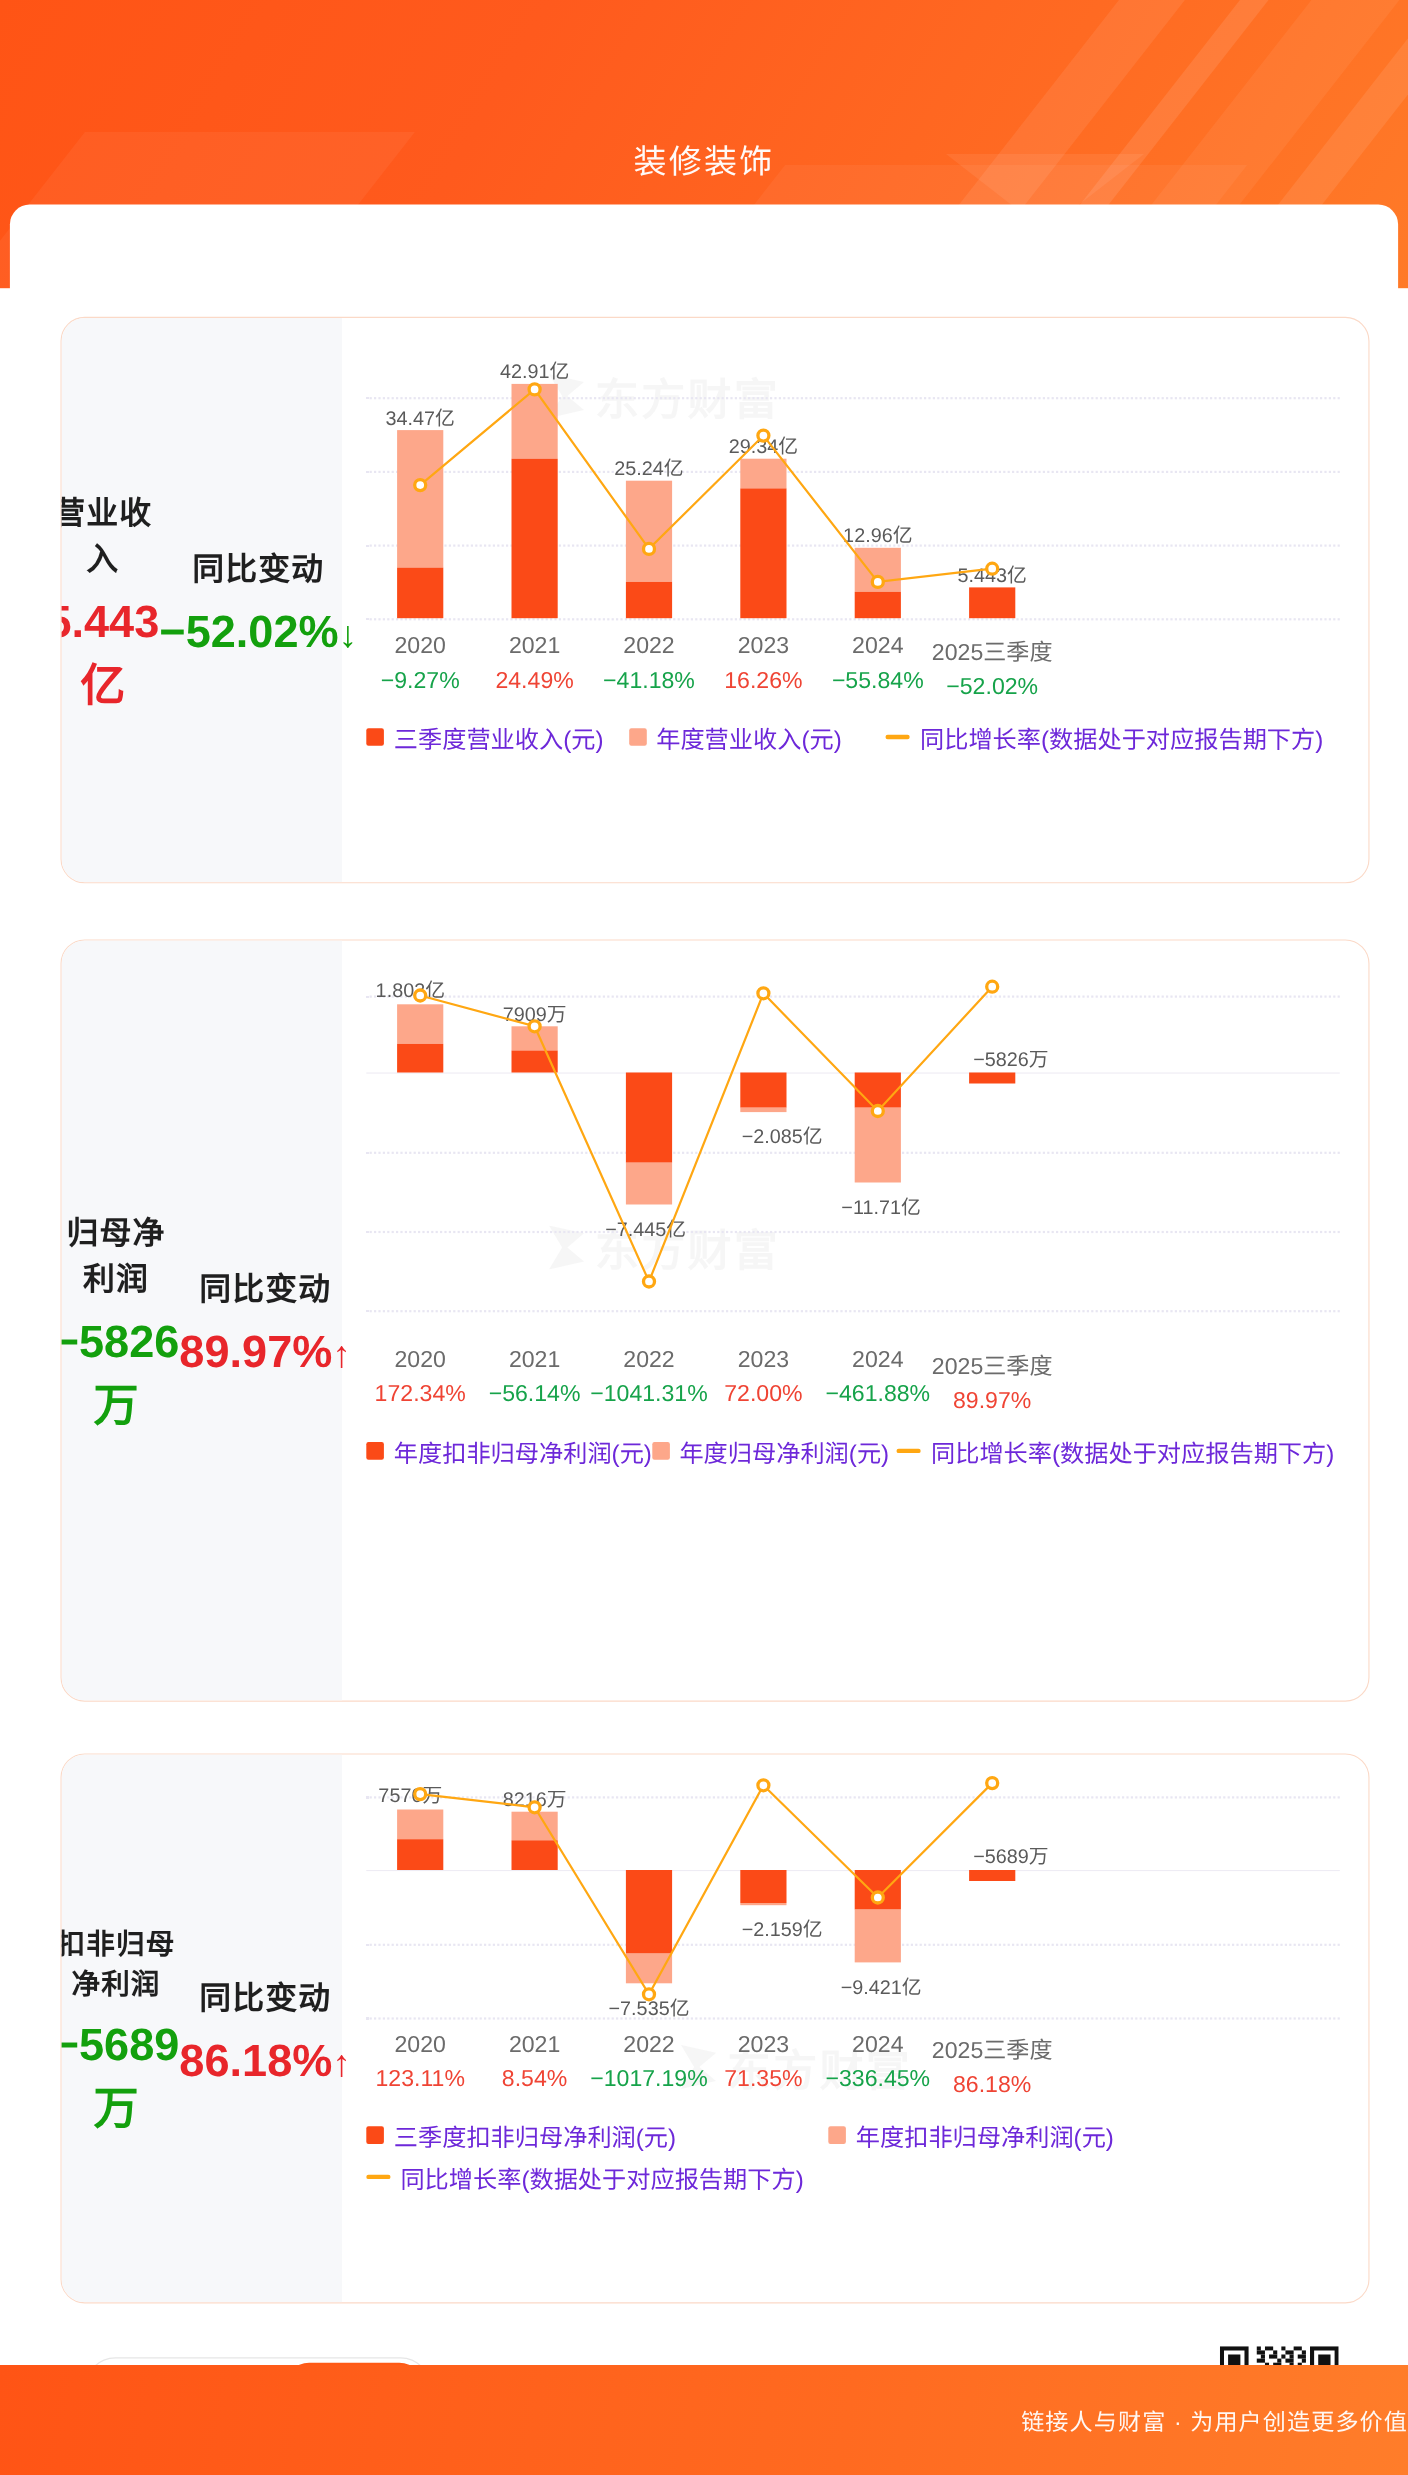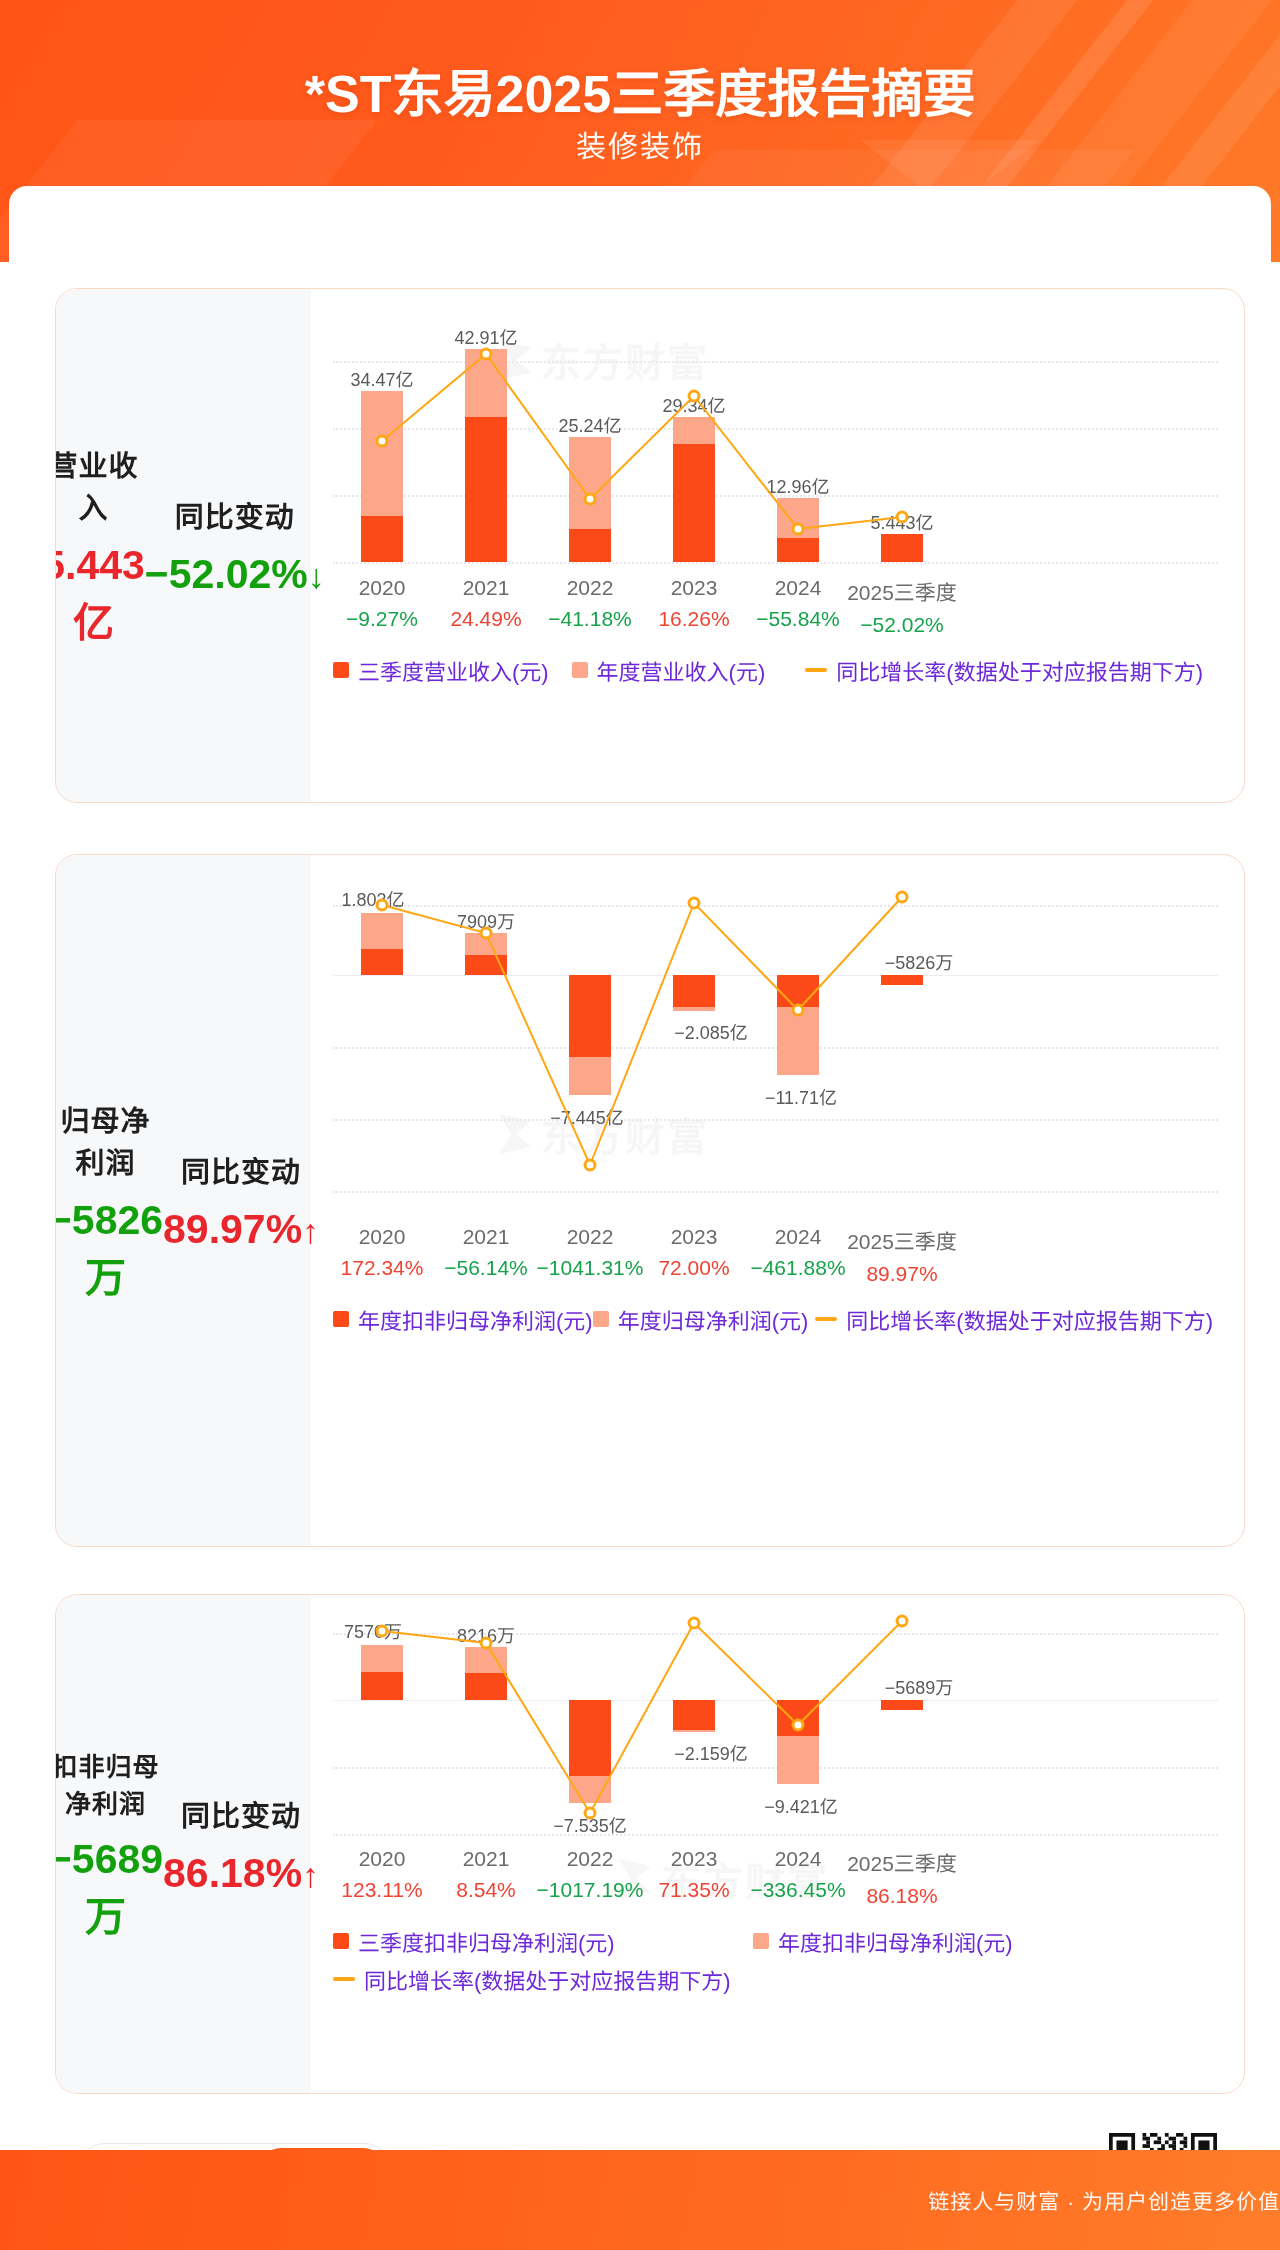--- a/index.html
+++ b/index.html
@@ -188,21 +188,20 @@
 <div class="page">
 
   <div class="header">
     <div class="hdr-stripe s1"></div>
     <div class="hdr-stripe s2"></div>
     <div class="hdr-stripe s3"></div>
     <div class="hdr-stripe s4"></div>
     <div class="hdr-stripe s5"></div>
     <div class="hdr-stripe s6"></div>
     <div class="hdr-tri"></div>
-    <div class="hdr-title">*ST东易2025三季度报告摘要</div>
     <div class="hdr-sub">装修装饰</div>
   </div>
 
   <div class="sheet">
 
     <div class="card" id="card-revenue">
       <div class="card-left">
         <div class="kpi-block">
           <div class="kpi-label">营业收入</div>
           <div class="kpi-value red">5.443亿</div>

